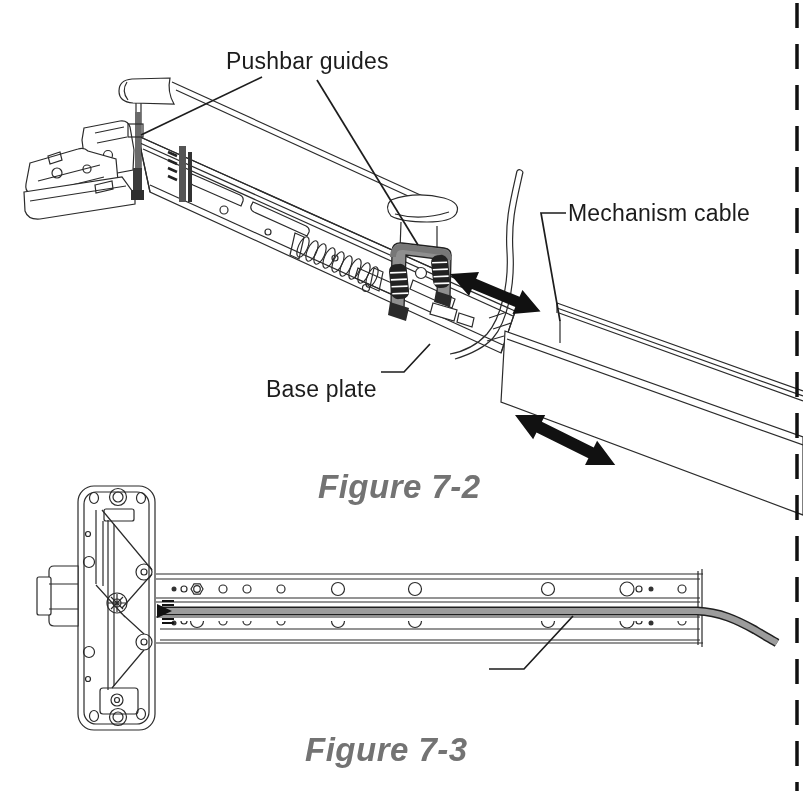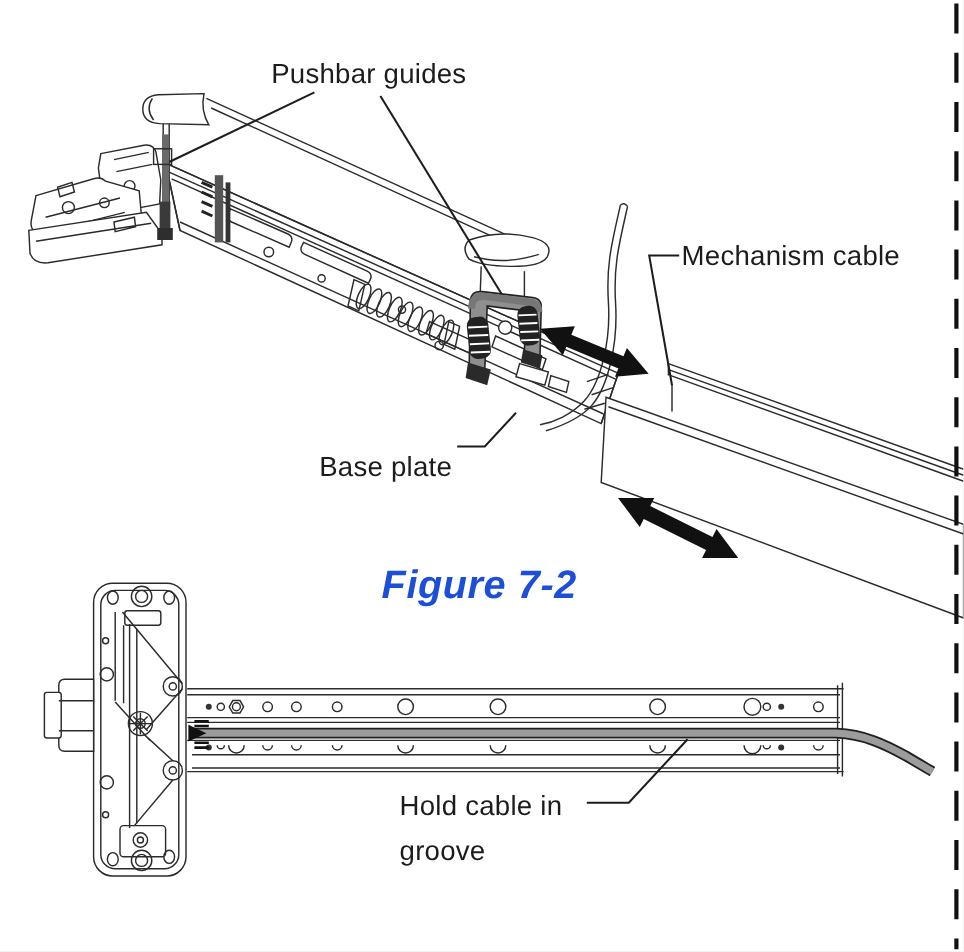--- a/index.html
+++ b/index.html
@@ -8,21 +8,21 @@
     font-family:"Liberation Sans","DejaVu Sans",sans-serif;
     color:#1c1c1c;overflow:hidden;
   }
   #art{position:absolute;left:0;top:0;width:803px;height:793px;}
   .label{
     position:absolute;font-size:23px;line-height:26px;color:#1c1c1c;
     letter-spacing:0.2px;white-space:pre-line;
   }
   .caption{
     position:absolute;font-size:33px;font-weight:bold;font-style:italic;
-    color:#1d4ed8;letter-spacing:0.5px;
+    color:#737373;letter-spacing:0.5px;
   }
   #label-hold-cable{line-height:38px;}
   
   .ln{fill:none;stroke:#2b2b2b;stroke-width:1.2px;}
   .wf{fill:#ffffff;stroke:#2b2b2b;stroke-width:1.2px;}
   .ldr{fill:none;stroke:#1d1d1d;stroke-width:1.7px;}
 </style>
 </head>
 <body>
 
@@ -231,16 +231,15 @@
   </svg>
 
   <div class="label" id="label-pushbar-guides" style="left:226px;top:48px;">Pushbar guides</div>
 
   <div class="label" id="label-mechanism-case" style="left:568px;top:200px;">Mechanism cable</div>
 
   <div class="label" id="label-base-plate" style="left:266px;top:360px;margin-top:16px;">Base plate</div>
 
   <div class="caption" id="caption-fig-7-2" style="left:318px;top:468px;">Figure 7-2</div>
 
-  <div class="label" id="label-hold-cable" style="left:333px;top:652px;">Hold cable in
-groove</div>
-
+
+  <div class="caption" id="caption-fig-7-3" style="left:305px;top:731px;">Figure 7-3</div>
 </div>
 
 </body></html>

